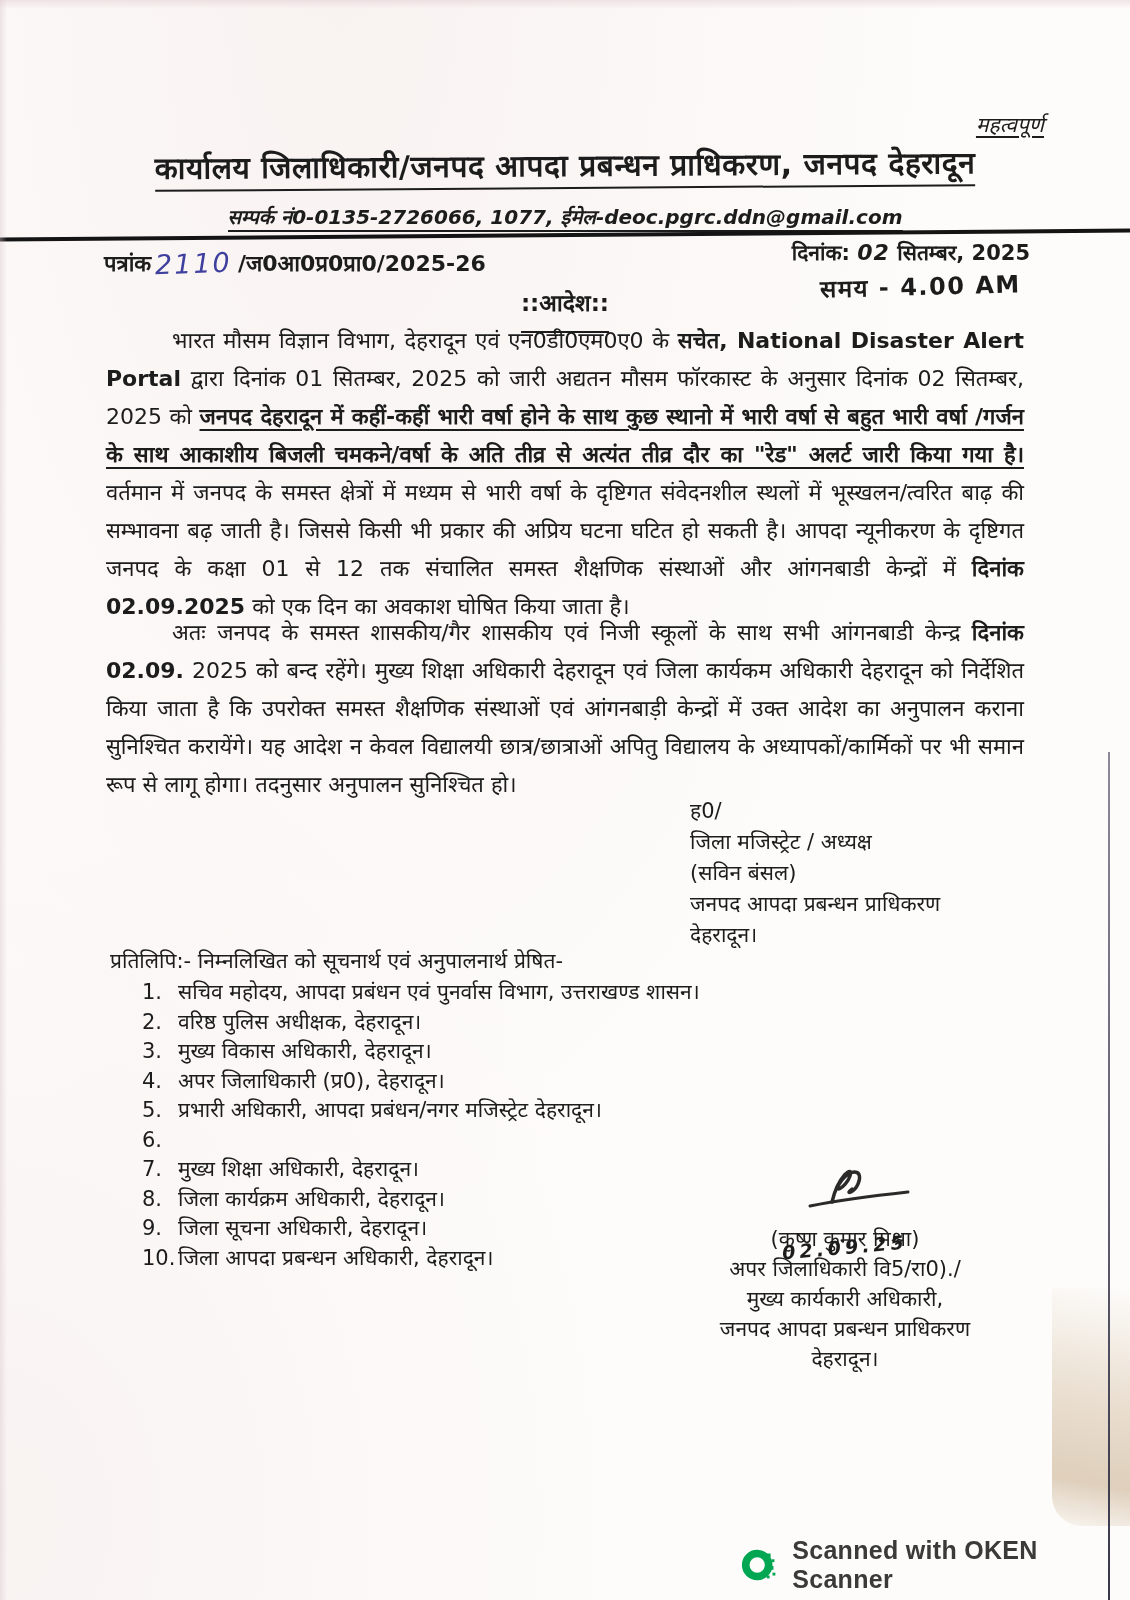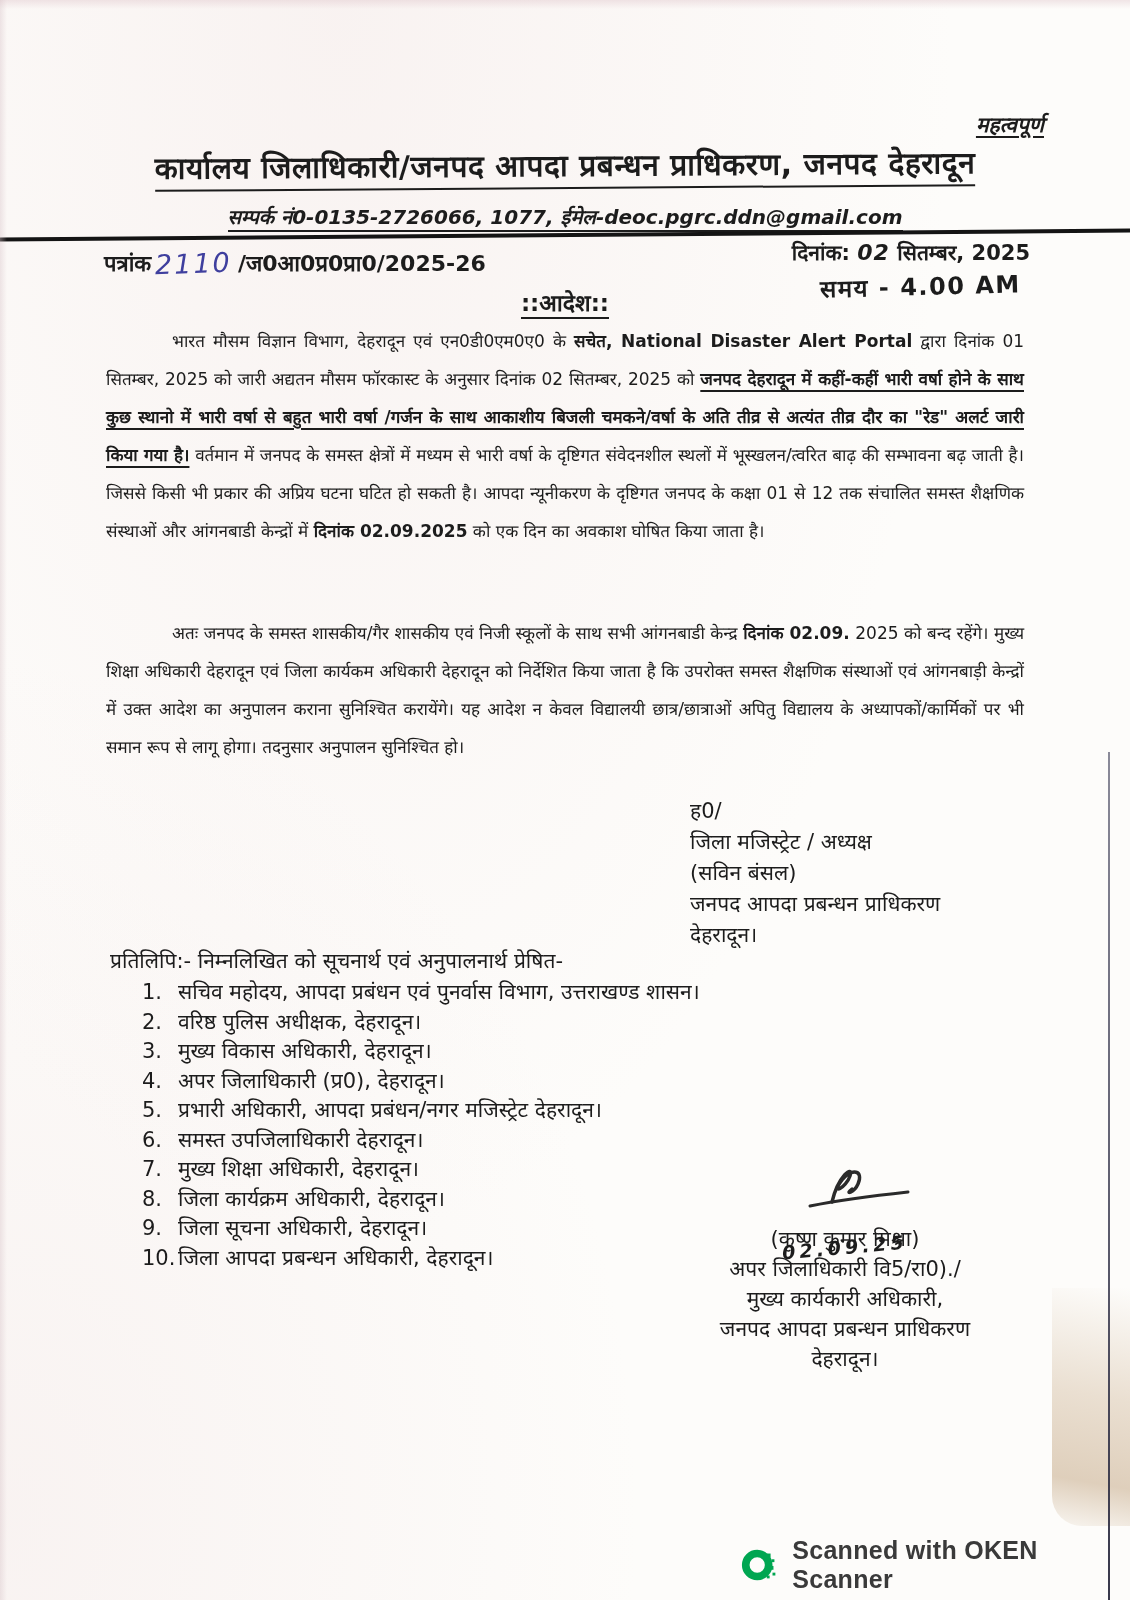--- a/index.html
+++ b/index.html
@@ -11,21 +11,21 @@
     background-image:
       radial-gradient(ellipse at 30% 0%, rgba(238,220,220,0.30), rgba(238,220,220,0) 55%),
       radial-gradient(ellipse at 0% 95%, rgba(235,215,215,0.25), rgba(235,215,215,0) 40%);
     font-family:"DejaVu Sans", sans-serif;
     color:#1c1c1c;
     overflow:hidden;
   }
   .abs{position:absolute;}
   .importance{
     top:110px; right:86px;
-    font-size:21px; font-weight:bold; font-style:italic;
+    font-size:21px; font-weight:normal; font-style:italic;
     text-decoration:underline; text-underline-offset:4px;
   }
   .office-title{
     top:144px; left:0; width:100%;
     text-align:center; font-size:30px; font-weight:bold;
     margin:0; letter-spacing:0.5px;
     transform:rotate(-0.4deg);
   }
   .office-title .inner{
     border-bottom:2.5px solid #1c1c1c; padding-bottom:4px;
@@ -53,24 +53,24 @@
   .hw{ font-style:italic; }
   .hw-day{ font-size:22px; letter-spacing:1px;}
   .hw-time{
     font-size:24px; letter-spacing:1.5px; margin-top:3px; margin-left:28px;
     transform:rotate(-1.5deg); display:inline-block; font-weight:bold;
   }
   .order-heading{
     top:286px; left:0; width:100%; text-align:center;
     font-size:23px; font-weight:bold;
   }
-  .order-heading .inner{border-bottom:2px solid #1c1c1c; padding-bottom:1px;}
+  .order-heading .inner{border-bottom:2px solid #1c1c1c; padding-bottom:15px;}
   .body-para{
     left:106px; width:918px;
-    font-size:17px; line-height:38px; text-align:justify;
+    font-size:22px; line-height:38px; text-align:justify;
     text-indent:66px; margin:0;
   }
   .para1{ top:322px; }
   .para2{ top:614px; }
   .seg-bold{ font-weight:bold; }
   .seg-bold-underline{ font-weight:bold; text-decoration:underline; text-decoration-thickness:2px; text-underline-offset:5px;}
   .sig1{
     top:796px; left:690px; width:310px;
     font-size:21px; line-height:31px;
   }
@@ -172,21 +172,20 @@
       <div class="copies-row">
           <span class="copies-num">4.</span>
           <span class="copies-text">अपर जिलाधिकारी (प्र0), देहरादून।</span>
         </div>
       <div class="copies-row">
           <span class="copies-num">5.</span>
           <span class="copies-text">प्रभारी अधिकारी, आपदा प्रबंधन/नगर मजिस्ट्रेट देहरादून।</span>
         </div>
       <div class="copies-row">
           <span class="copies-num">6.</span>
-          <span class="copies-text">समस्त उपजिलाधिकारी देहरादून।</span>
         </div>
       <div class="copies-row">
           <span class="copies-num">7.</span>
           <span class="copies-text">मुख्य शिक्षा अधिकारी, देहरादून।</span>
         </div>
       <div class="copies-row">
           <span class="copies-num">8.</span>
           <span class="copies-text">जिला कार्यक्रम अधिकारी, देहरादून।</span>
         </div>
       <div class="copies-row">

